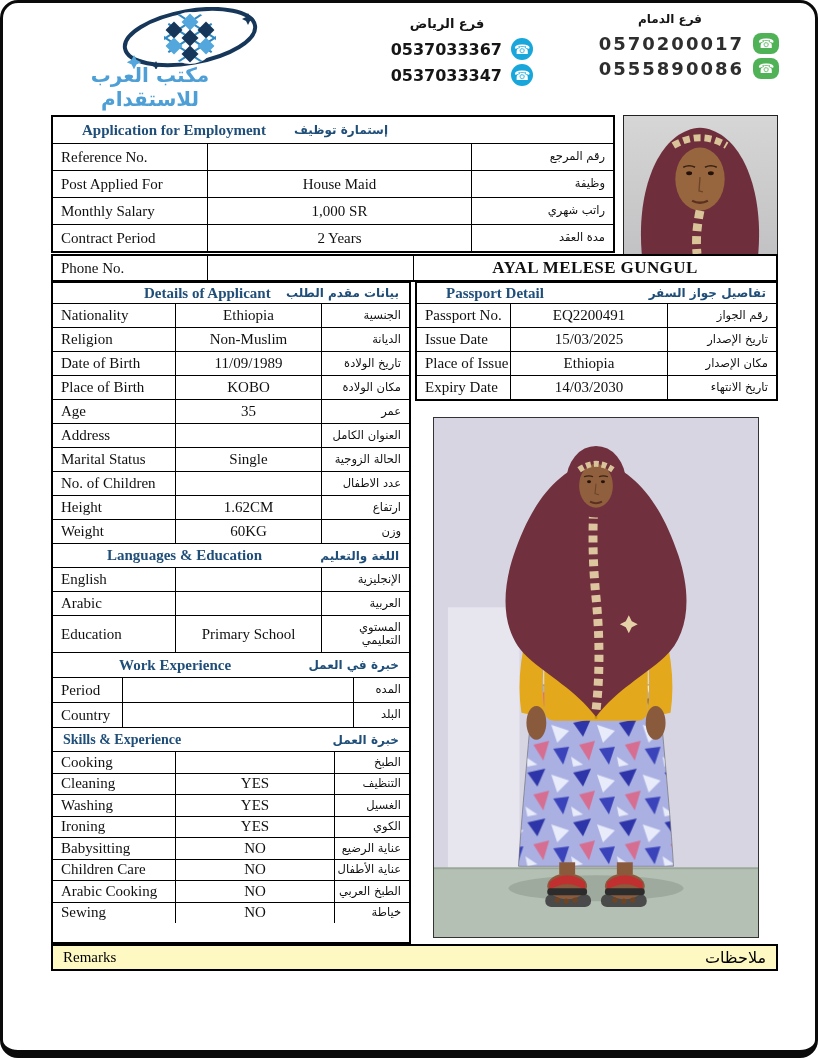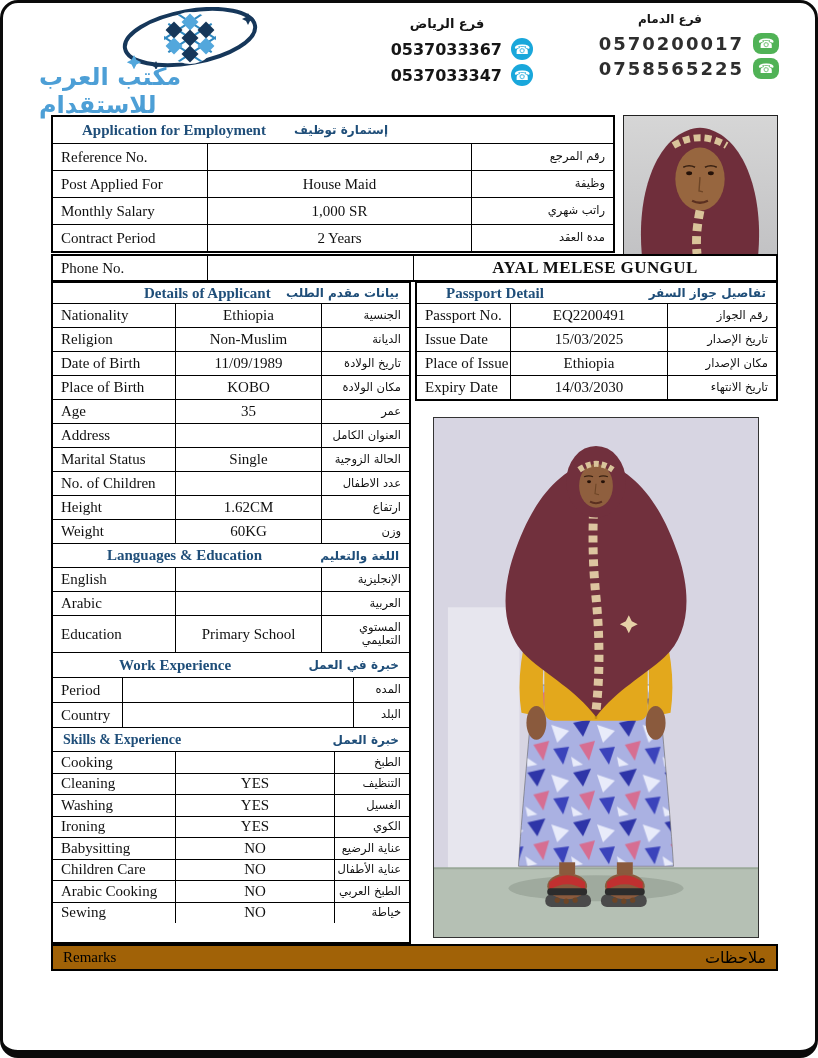--- a/index.html
+++ b/index.html
@@ -5,22 +5,22 @@
   html,body{margin:0;padding:0;background:#fff;}
   .sheet{
     position:relative;width:818px;height:1058px;box-sizing:border-box;
     background:#fff;border:3px solid #0a0a0a;border-bottom-width:8px;
     border-radius:18px;overflow:hidden;
     font-family:"Liberation Serif",serif;
   }
   
   .logo-globe{position:absolute;left:95px;top:4px;}
   .logo-caption{
-    position:absolute;left:36px;top:60px;width:222px;
-    font-family:"DejaVu Sans",sans-serif;font-size:24px;font-weight:600;color:#4d9fd6;
+    position:absolute;left:36px;top:60px;width:222px;text-align:center;
+    font-family:"DejaVu Sans",sans-serif;font-size:20px;font-weight:600;color:#4d9fd6;
   }
   .branch{position:absolute;display:flex;flex-direction:column;gap:4px;}
   .branch-riyadh{left:358px;top:13px;width:172px;}
   .branch-dammam{left:558px;top:9px;width:218px;}
   .branch-label{
     font-family:"DejaVu Sans",sans-serif;font-weight:bold;color:#151515;
     text-align:center;margin-bottom:3px;
   }
   .branch-riyadh .branch-label{font-size:13px;}
   .branch-dammam .branch-label{font-size:12px;}
@@ -72,21 +72,21 @@
   .app-tbl{left:48px;top:112px;width:564px;}
   .phone-tbl{left:48px;top:251px;width:727px;height:28px;display:flex;border:2px solid #000;position:absolute;box-sizing:border-box;background:#fff;}
   .phone-tbl .lab{width:154px;}
   .phone-tbl .pval{width:206px;border-left:1.5px solid #000;}
   .name-cell{flex:1;justify-content:center;font-weight:bold;font-size:17px;letter-spacing:.4px;border-left:1.5px solid #000;}
   .left-stack{left:48px;top:278px;width:360px;height:663px;}
   .pas-tbl{left:412px;top:278px;width:363px;}
   .remarks{
     position:absolute;left:48px;top:941px;width:727px;height:27px;box-sizing:border-box;
     border:2px solid #000;display:flex;align-items:center;justify-content:space-between;
-    padding:0 10px;background:#a16207;
+    padding:0 10px;background:#fef9c3;
   }
   .remarks .ren{font-size:15px;}
   .remarks .rar{font-family:"DejaVu Sans",sans-serif;font-size:16px;}
   
   .portrait{position:absolute;left:620px;top:112px;width:155px;height:140px;border:1px solid #222;box-sizing:border-box;}
   .fullbody{position:absolute;left:430px;top:414px;width:326px;height:521px;border:1px solid #333;box-sizing:border-box;}
   .portrait svg,.fullbody svg{display:block;width:100%;height:100%;}
 </style>
 </head>
 <body>
@@ -138,21 +138,21 @@
     </div>
   </div>
 
   <div class="branch branch-dammam">
     <div class="branch-label">فرع الدمام</div>
     <div class="phone-line">
       <span class="num">0570200017</span>
       <span class="ph-icon">☎</span>
     </div>
     <div class="phone-line">
-      <span class="num">0758565225</span>
+      <span class="num">0555890086</span>
       <span class="ph-icon">☎</span>
     </div>
   </div>
 
   <div class="tbl app-tbl">
     <div class="sec-head h26">
       <span class="en">Application for Employment</span>
       <span class="har" style="margin-right:215px;">إستمارة توظيف</span>
     </div>
     <div class="trow app h26">

